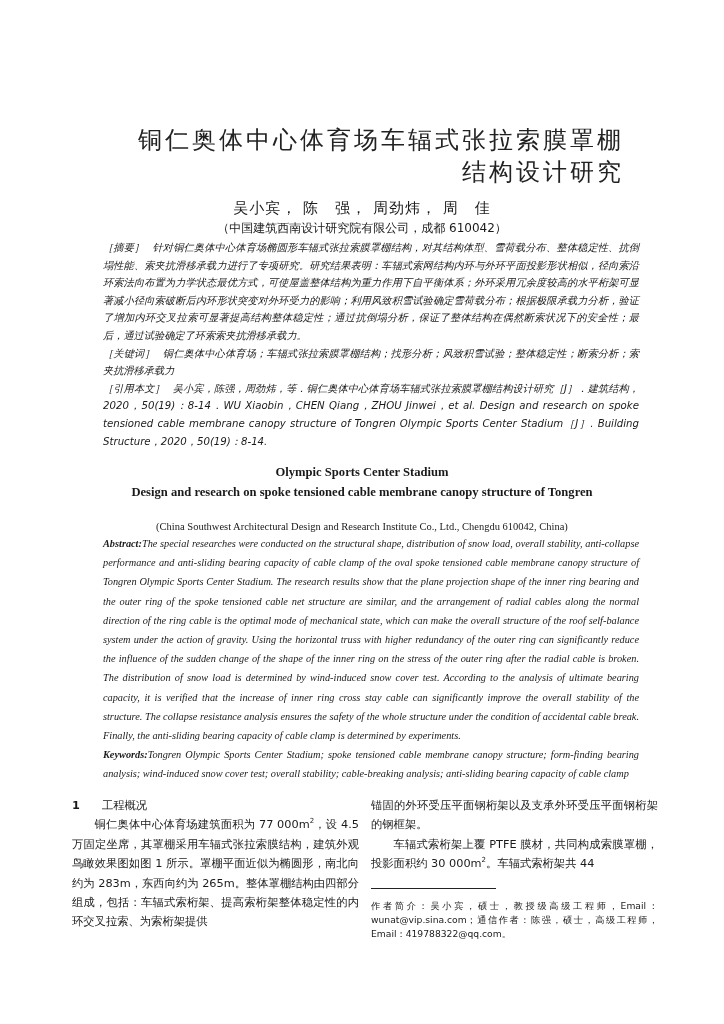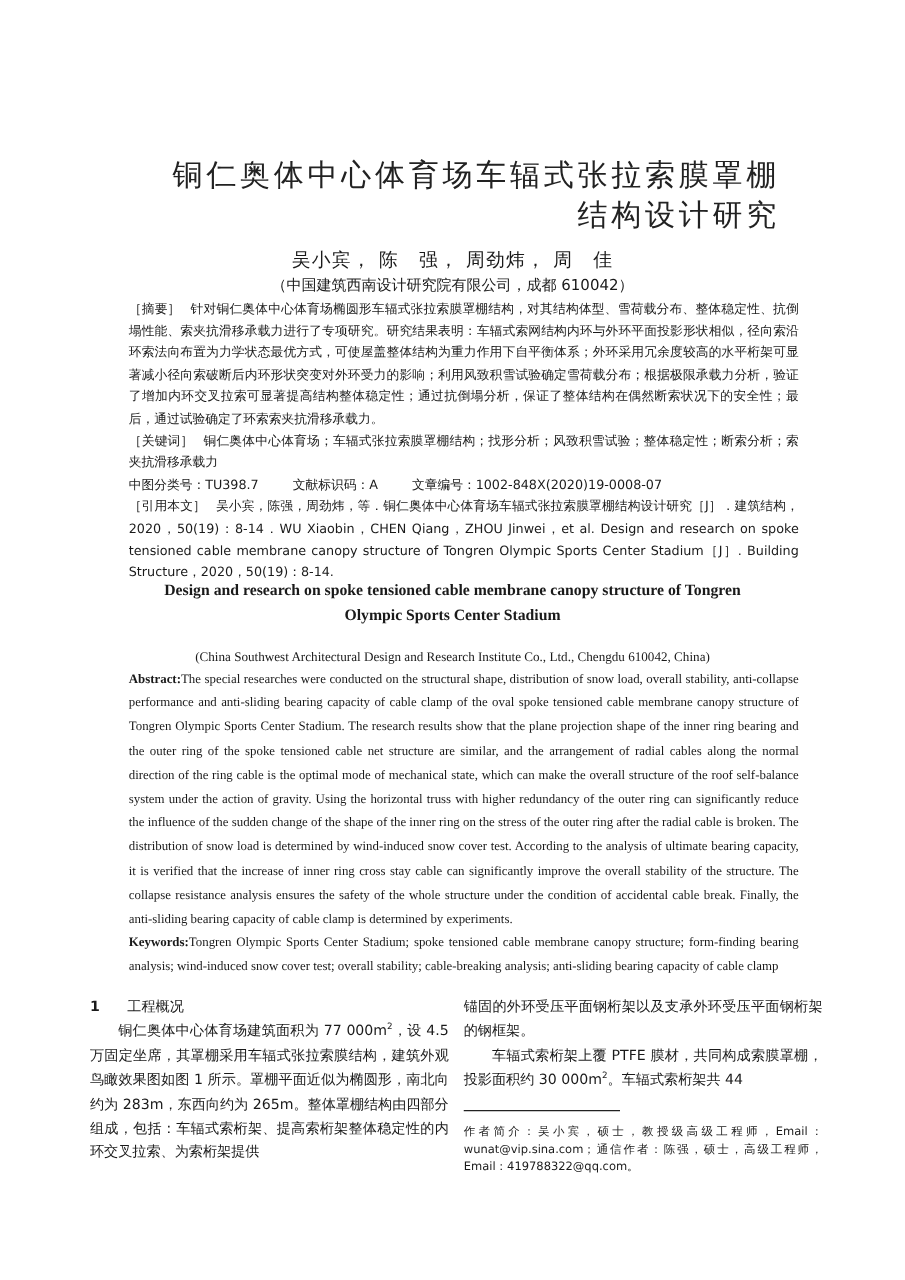--- a/index.html
+++ b/index.html
@@ -21,20 +21,21 @@
   }
   .affil-cn {
     position: absolute; left: 100px; width: 524px; top: 220px;
     text-align: center; font-size: 12px;
     font-family: "DejaVu Sans", sans-serif;
   }
   .block {
     position: absolute; left: 103px; width: 536px;
     font-size: 10.2px; line-height: 17.6px; text-align: justify;
     font-family: "DejaVu Sans", sans-serif;
+    font-style: italic;
   }
   .abstract-cn { top: 239px; }
   .label { margin-right: 8px; }
   .meta-row span { margin-right: 24px; }
   .title-en {
     position: absolute; left: 100px; width: 524px; top: 462px;
     text-align: center; font-size: 12.6px; line-height: 20px; font-weight: bold;
     font-family: "Liberation Serif", serif;
   }
   .authors-en {
@@ -76,33 +77,28 @@
   <div class="authors-cn">吴小宾， 陈　强， 周劲炜， 周　佳</div>
   <div class="affil-cn">（中国建筑西南设计研究院有限公司，成都 610042）</div>
 
   <div class="block abstract-cn">
     <div>
       <span class="label">［摘要］</span><span>针对铜仁奥体中心体育场椭圆形车辐式张拉索膜罩棚结构，对其结构体型、雪荷载分布、整体稳定性、抗倒塌性能、索夹抗滑移承载力进行了专项研究。研究结果表明：车辐式索网结构内环与外环平面投影形状相似，径向索沿环索法向布置为力学状态最优方式，可使屋盖整体结构为重力作用下自平衡体系；外环采用冗余度较高的水平桁架可显著减小径向索破断后内环形状突变对外环受力的影响；利用风致积雪试验确定雪荷载分布；根据极限承载力分析，验证了增加内环交叉拉索可显著提高结构整体稳定性；通过抗倒塌分析，保证了整体结构在偶然断索状况下的安全性；最后，通过试验确定了环索索夹抗滑移承载力。</span>
     </div>
     <div>
       <span class="label">［关键词］</span><span>铜仁奥体中心体育场；车辐式张拉索膜罩棚结构；找形分析；风致积雪试验；整体稳定性；断索分析；索夹抗滑移承载力</span>
     </div>
-    <div class="meta-row">
-      <span>中图分类号：TU398.7</span>
-      <span>文献标识码：A</span>
-      <span>文章编号：1002-848X(2020)19-0008-07</span>
-    </div>
     <div>
       <span class="label">［引用本文］</span><span>吴小宾，陈强，周劲炜，等．铜仁奥体中心体育场车辐式张拉索膜罩棚结构设计研究［J］．建筑结构，2020，50(19)：8-14．WU Xiaobin，CHEN Qiang，ZHOU Jinwei，et al. Design and research on spoke tensioned cable membrane canopy structure of Tongren Olympic Sports Center Stadium［J］. Building Structure，2020，50(19)：8-14.</span>
     </div>
   </div>
 
   <div class="title-en">
+    <div>Olympic Sports Center Stadium</div>
     <div>Design and research on spoke tensioned cable membrane canopy structure of Tongren</div>
-    <div>Olympic Sports Center Stadium</div>
   </div>
   <div class="affil-en">(China Southwest Architectural Design and Research Institute Co., Ltd., Chengdu 610042, China)</div>
 
   <div class="block abstract-en">
     <div>
       <span class="bold-label">Abstract:</span><span>The special researches were conducted on the structural shape, distribution of snow load, overall stability, anti-collapse performance and anti-sliding bearing capacity of cable clamp of the oval spoke tensioned cable membrane canopy structure of Tongren Olympic Sports Center Stadium. The research results show that the plane projection shape of the inner ring bearing and the outer ring of the spoke tensioned cable net structure are similar, and the arrangement of radial cables along the normal direction of the ring cable is the optimal mode of mechanical state, which can make the overall structure of the roof self-balance system under the action of gravity. Using the horizontal truss with higher redundancy of the outer ring can significantly reduce the influence of the sudden change of the shape of the inner ring on the stress of the outer ring after the radial cable is broken. The distribution of snow load is determined by wind-induced snow cover test. According to the analysis of ultimate bearing capacity, it is verified that the increase of inner ring cross stay cable can significantly improve the overall stability of the structure. The collapse resistance analysis ensures the safety of the whole structure under the condition of accidental cable break. Finally, the anti-sliding bearing capacity of cable clamp is determined by experiments.</span>
     </div>
     <div>
       <span class="bold-label">Keywords:</span><span>Tongren Olympic Sports Center Stadium; spoke tensioned cable membrane canopy structure; form-finding bearing analysis; wind-induced snow cover test; overall stability; cable-breaking analysis; anti-sliding bearing capacity of cable clamp</span>
     </div>

